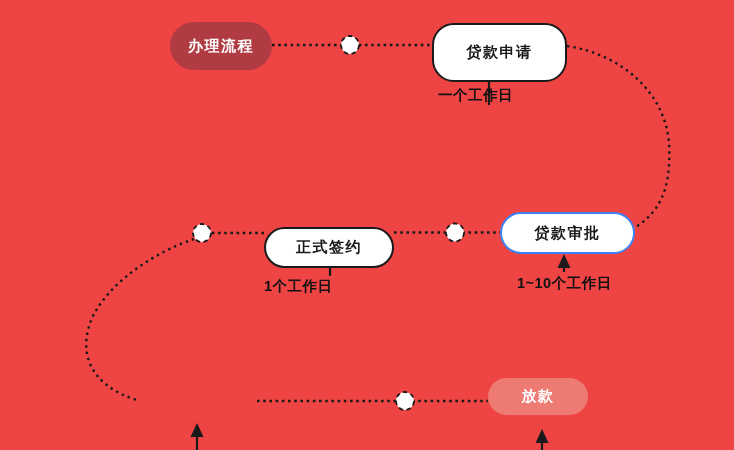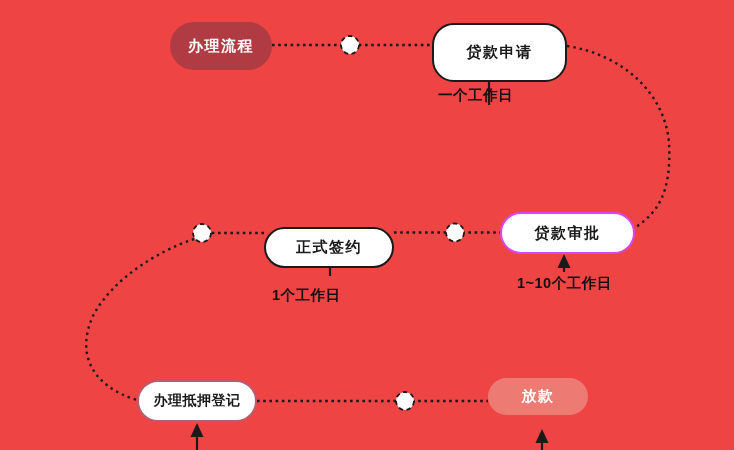--- a/index.html
+++ b/index.html
@@ -37,41 +37,41 @@
   .node-loan-application {
     left: 432px; top: 23px; width: 135px; height: 59px;
     border: 2.5px solid #1a1a1a;
   }
   .node-formal-signing {
     left: 264px; top: 227px; width: 130px; height: 41px;
     border: 2.5px solid #1a1a1a;
   }
   .node-loan-approval {
     left: 500px; top: 212px; width: 135px; height: 42px;
-    border: 2px solid #d946ef;
+    border: 2px solid #3b82f6;
   }
   .node-mortgage-registration {
     left: 137px; top: 380px; width: 120px; height: 42px;
     border: 2px solid #b65d72; font-size: 14px; letter-spacing: 0.5px;
   }
   .node-disbursement {
     left: 488px; top: 378px; width: 100px; height: 37px;
     background: #ee7b73; color: #ffffff; border-radius: 24px; font-family: Liberation Mono, monospace;
   }
   .duration-label {
     position: absolute;
     width: 120px;
     font-weight: bold;
     font-size: 14.5px;
     color: #111111;
     letter-spacing: 0.5px;
     white-space: nowrap;
   }
   .duration-1 { left: 438px; top: 86px; }
-  .duration-2 { left: 272px; top: 277px; margin-top: 9px; }
+  .duration-2 { left: 264px; top: 277px; }
   .duration-3 { left: 517px; top: 274px; }
 </style>
 </head>
 <body>
 
 <div class="stage">
 
   <svg class="connector-layer" viewBox="0 0 734 450" xmlns="http://www.w3.org/2000/svg">
 
     <path d="M 272 45 H 432" fill="none" stroke="#1a1a1a" stroke-width="2.6" stroke-dasharray="2.6 3.6"></path>
@@ -109,21 +109,20 @@
   </svg>
 
   <div class="node node-process">办理流程</div>
 
   <div class="node node-loan-application">贷款申请</div>
 
   <div class="node node-formal-signing">正式签约</div>
 
   <div class="node node-loan-approval">贷款审批</div>
 
-  <div class="node node-mortgage-registration">办理抵押登记</div>
 
   <div class="node node-disbursement">放款</div>
 
   <div class="duration-label duration-1">一个工作日</div>
 
   <div class="duration-label duration-2">1个工作日</div>
 
   <div class="duration-label duration-3">1~10个工作日</div>
 
 </div>

